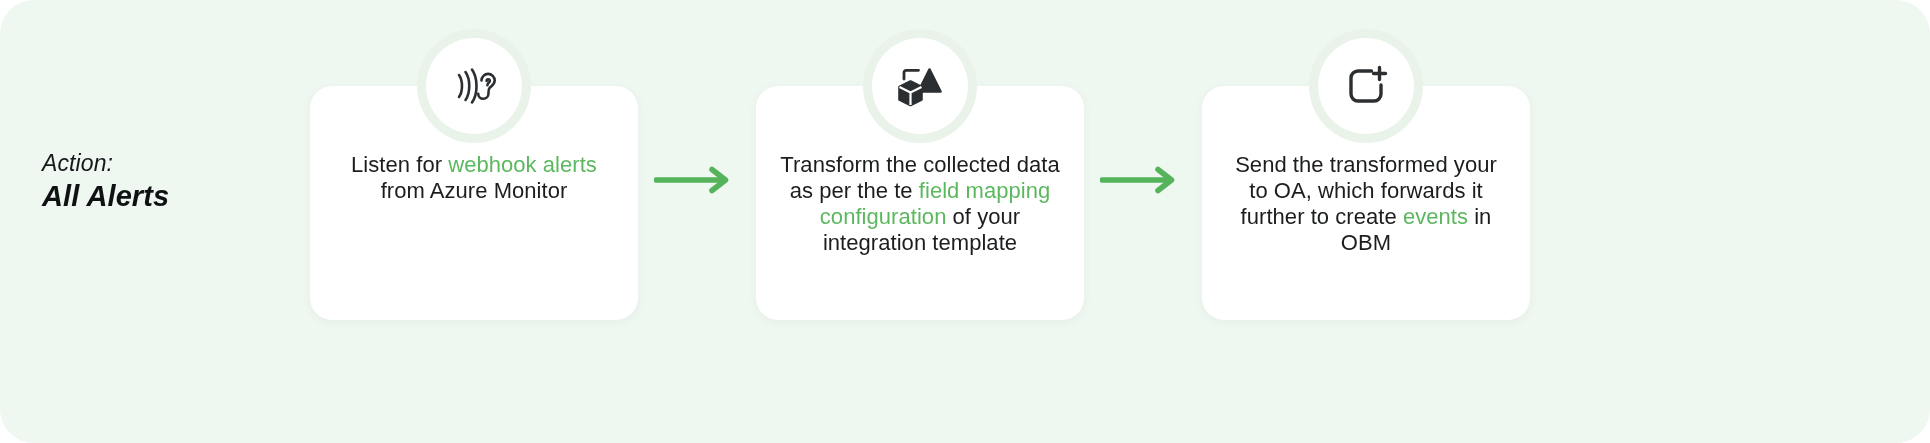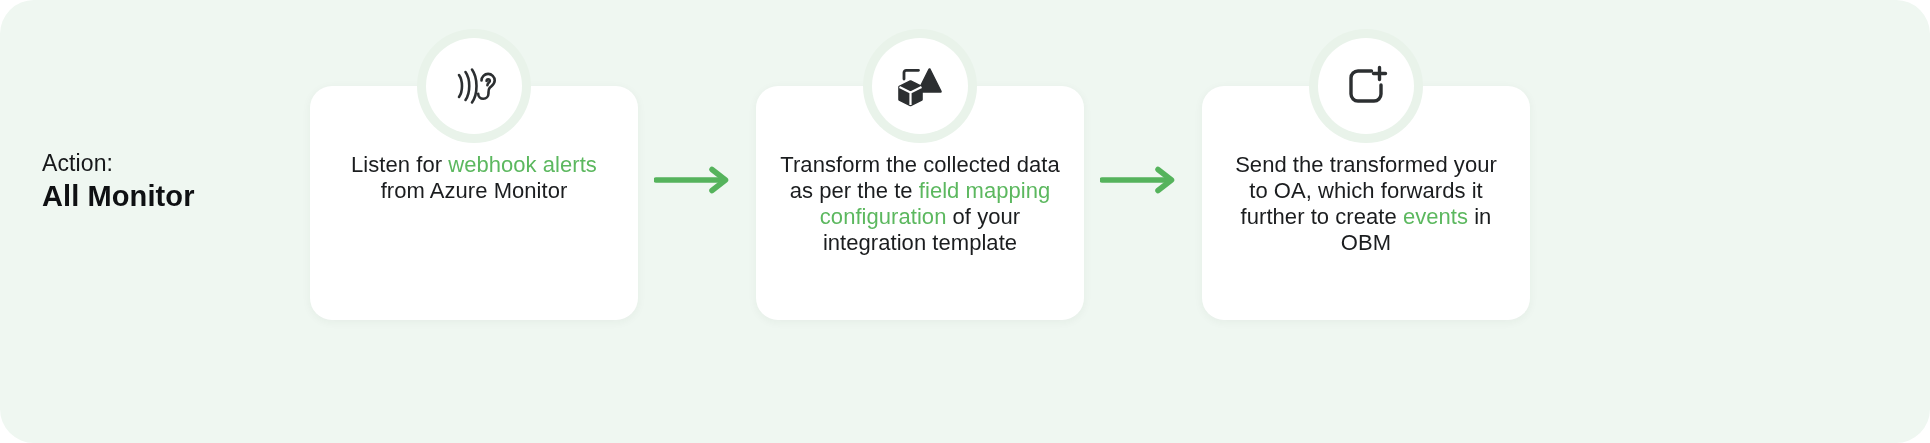--- a/index.html
+++ b/index.html
@@ -24,20 +24,21 @@
     box-sizing: border-box;
     overflow: hidden;
   }
 
   
   #action-block {
     position: absolute;
     left: 42px;
     top: 148px;
     width: 250px;
+    font-style: italic;
   }
   .action-caption {
     font-size: 23px;
     font-weight: 400;
     color: #16181a;
     letter-spacing: 0.1px;
     line-height: 30px;
     white-space: nowrap;
   }
   .action-value {
@@ -104,21 +105,21 @@
   #arrow-2 { left: 1100px; }
   .arrow svg { display: block; }
 </style>
 </head>
 <body>
 
 <div id="panel">
 
   <div id="action-block">
     <div class="action-caption">Action:</div>
-    <div class="action-value">All Monitor</div>
+    <div class="action-value">All Alerts</div>
   </div>
 
   <div class="card" id="card-1">
     <div class="card-text"><span>Listen for </span><span class="hl">webhook alerts</span><span> from Azure Monitor</span></div>
   </div>
   <div class="icon-badge" id="badge-1">
     <svg width="54" height="54" viewBox="0 0 54 54" aria-hidden="true">
       <g fill="none" stroke="#2c2f31" stroke-width="2.6" stroke-linecap="round">
         <path d="M12 16 C16 21.5 16 32.5 12 38"></path>
         <path d="M18.5 13 C23.5 20 23.5 34 18.5 41"></path>

